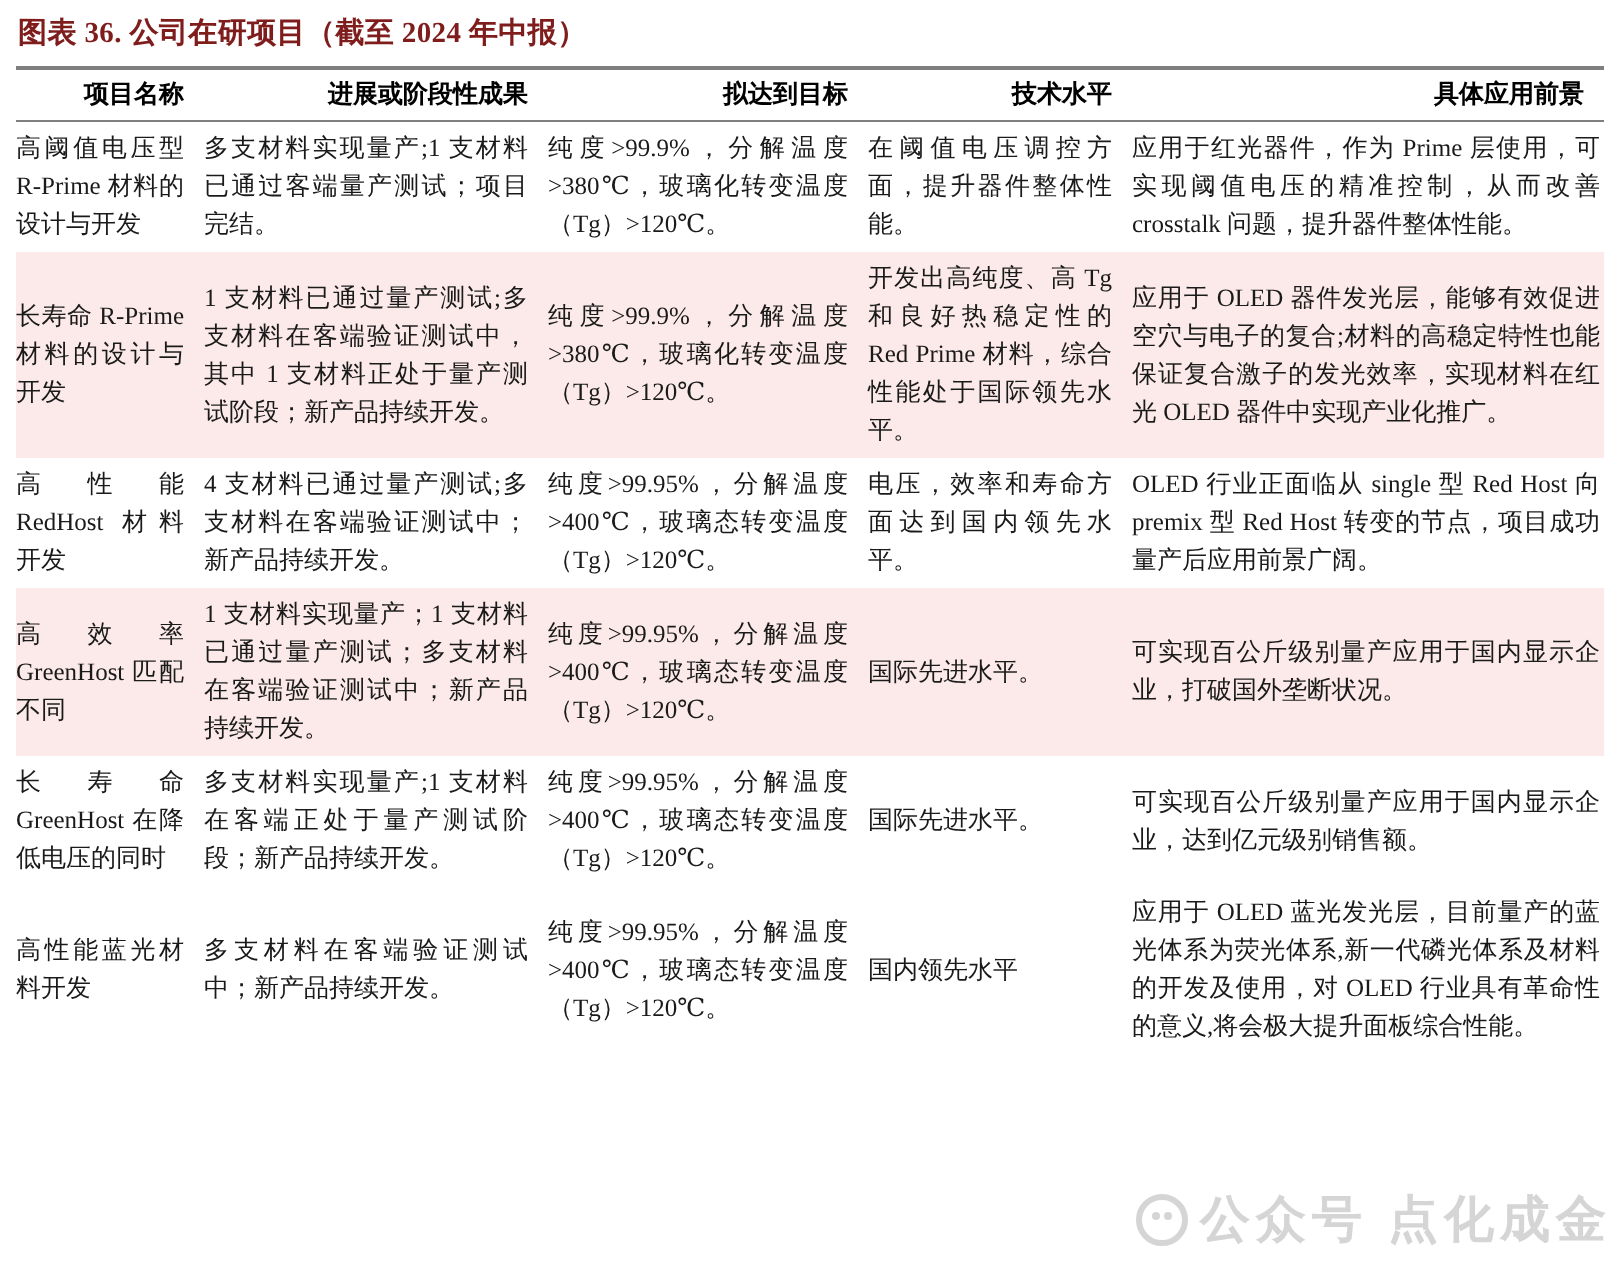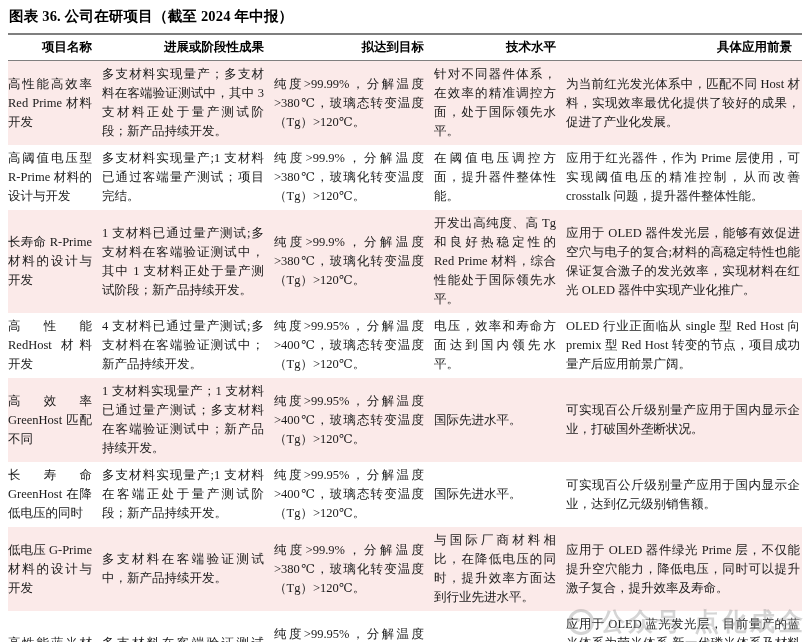--- a/index.html
+++ b/index.html
@@ -6,21 +6,21 @@
   body{
     width:810px;height:642px;
     background:#ffffff;
     font-family:"Liberation Serif","DejaVu Serif",serif;
     position:relative;overflow:hidden;
     color:#1a1a1a;
   }
   .page{padding:5px 8px 0 8px;}
   .chart-title{
     font-size:14.5px;font-weight:bold;
-    margin:2px 0 7px 1px;color:#000000;
+    margin:2px 0 7px 1px;color:#7f1d1d;
     letter-spacing:0.2px;
   }
   table.report{
     width:794px;table-layout:fixed;border-collapse:collapse;
     border-top:2px solid #7f7f7f;
   }
   table.report col.c0{width:94px;}
   table.report col.c1{width:172px;}
   table.report col.c2{width:160px;}
   table.report col.c3{width:132px;}
@@ -31,21 +31,21 @@
     color:#000;white-space:nowrap;
   }
   tbody td{
     font-size:12.5px;line-height:19px;vertical-align:middle;
     padding:4px 10px 4px 0;
     text-align:justify;
   }
   tbody td:last-child{padding-right:2px;}
   tr.pink{background:#fbeae9;}
   .watermark{
-    position:absolute;right:4px;bottom:4px;
+    position:absolute;right:4px;bottom:16px;
     display:flex;align-items:center;gap:6px;
     color:rgba(150,150,150,0.40);
     font-weight:bold;font-size:25px;letter-spacing:3px;
     pointer-events:none;
     font-family:"Liberation Sans","DejaVu Sans",sans-serif;
   }
   .wm-logo{
     width:26px;height:26px;border-radius:50%;
     border:3px solid rgba(150,150,150,0.40);
     box-sizing:border-box;position:relative;flex:0 0 auto;
@@ -74,27 +74,20 @@
     <thead>
       <tr>
         <th>项目名称</th>
         <th>进展或阶段性成果</th>
         <th>拟达到目标</th>
         <th>技术水平</th>
         <th>具体应用前景</th>
       </tr>
     </thead>
     <tbody>
-        <tr class="pink">
-          <td>高性能高效率 Red Prime 材料开发</td>
-          <td>多支材料实现量产；多支材料在客端验证测试中，其中 3 支材料正处于量产测试阶段；新产品持续开发。</td>
-          <td>纯度&gt;99.99%，分解温度&gt;380℃，玻璃态转变温度（Tg）&gt;120℃。</td>
-          <td>针对不同器件体系，在效率的精准调控方面，处于国际领先水平。</td>
-          <td>为当前红光发光体系中，匹配不同 Host 材料，实现效率最优化提供了较好的成果，促进了产业化发展。</td>
-        </tr>
         <tr>
           <td>高阈值电压型 R-Prime 材料的设计与开发</td>
           <td>多支材料实现量产;1 支材料已通过客端量产测试；项目完结。</td>
           <td>纯度&gt;99.9%，分解温度&gt;380℃，玻璃化转变温度（Tg）&gt;120℃。</td>
           <td>在阈值电压调控方面，提升器件整体性能。</td>
           <td>应用于红光器件，作为 Prime 层使用，可实现阈值电压的精准控制，从而改善 crosstalk 问题，提升器件整体性能。</td>
         </tr>
         <tr class="pink">
           <td>长寿命 R-Prime 材料的设计与开发</td>
           <td>1 支材料已通过量产测试;多支材料在客端验证测试中，其中 1 支材料正处于量产测试阶段；新产品持续开发。</td>
@@ -116,27 +109,20 @@
           <td>国际先进水平。</td>
           <td>可实现百公斤级别量产应用于国内显示企业，打破国外垄断状况。</td>
         </tr>
         <tr>
           <td>长寿命 GreenHost 在降低电压的同时</td>
           <td>多支材料实现量产;1 支材料在客端正处于量产测试阶段；新产品持续开发。</td>
           <td>纯度&gt;99.95%，分解温度&gt;400℃，玻璃态转变温度（Tg）&gt;120℃。</td>
           <td>国际先进水平。</td>
           <td>可实现百公斤级别量产应用于国内显示企业，达到亿元级别销售额。</td>
         </tr>
-        <tr class="pink">
-          <td>低电压 G-Prime 材料的设计与开发</td>
-          <td>多支材料在客端验证测试中，新产品持续开发。</td>
-          <td>纯度&gt;99.9%，分解温度&gt;380℃，玻璃化转变温度（Tg）&gt;120℃。</td>
-          <td>与国际厂商材料相比，在降低电压的同时，提升效率方面达到行业先进水平。</td>
-          <td>应用于 OLED 器件绿光 Prime 层，不仅能提升空穴能力，降低电压，同时可以提升激子复合，提升效率及寿命。</td>
-        </tr>
         <tr>
           <td>高性能蓝光材料开发</td>
           <td>多支材料在客端验证测试中；新产品持续开发。</td>
           <td>纯度&gt;99.95%，分解温度&gt;400℃，玻璃态转变温度（Tg）&gt;120℃。</td>
           <td>国内领先水平</td>
           <td>应用于 OLED 蓝光发光层，目前量产的蓝光体系为荧光体系,新一代磷光体系及材料的开发及使用，对 OLED 行业具有革命性的意义,将会极大提升面板综合性能。</td>
         </tr>
       </tbody>
   </table>
 

